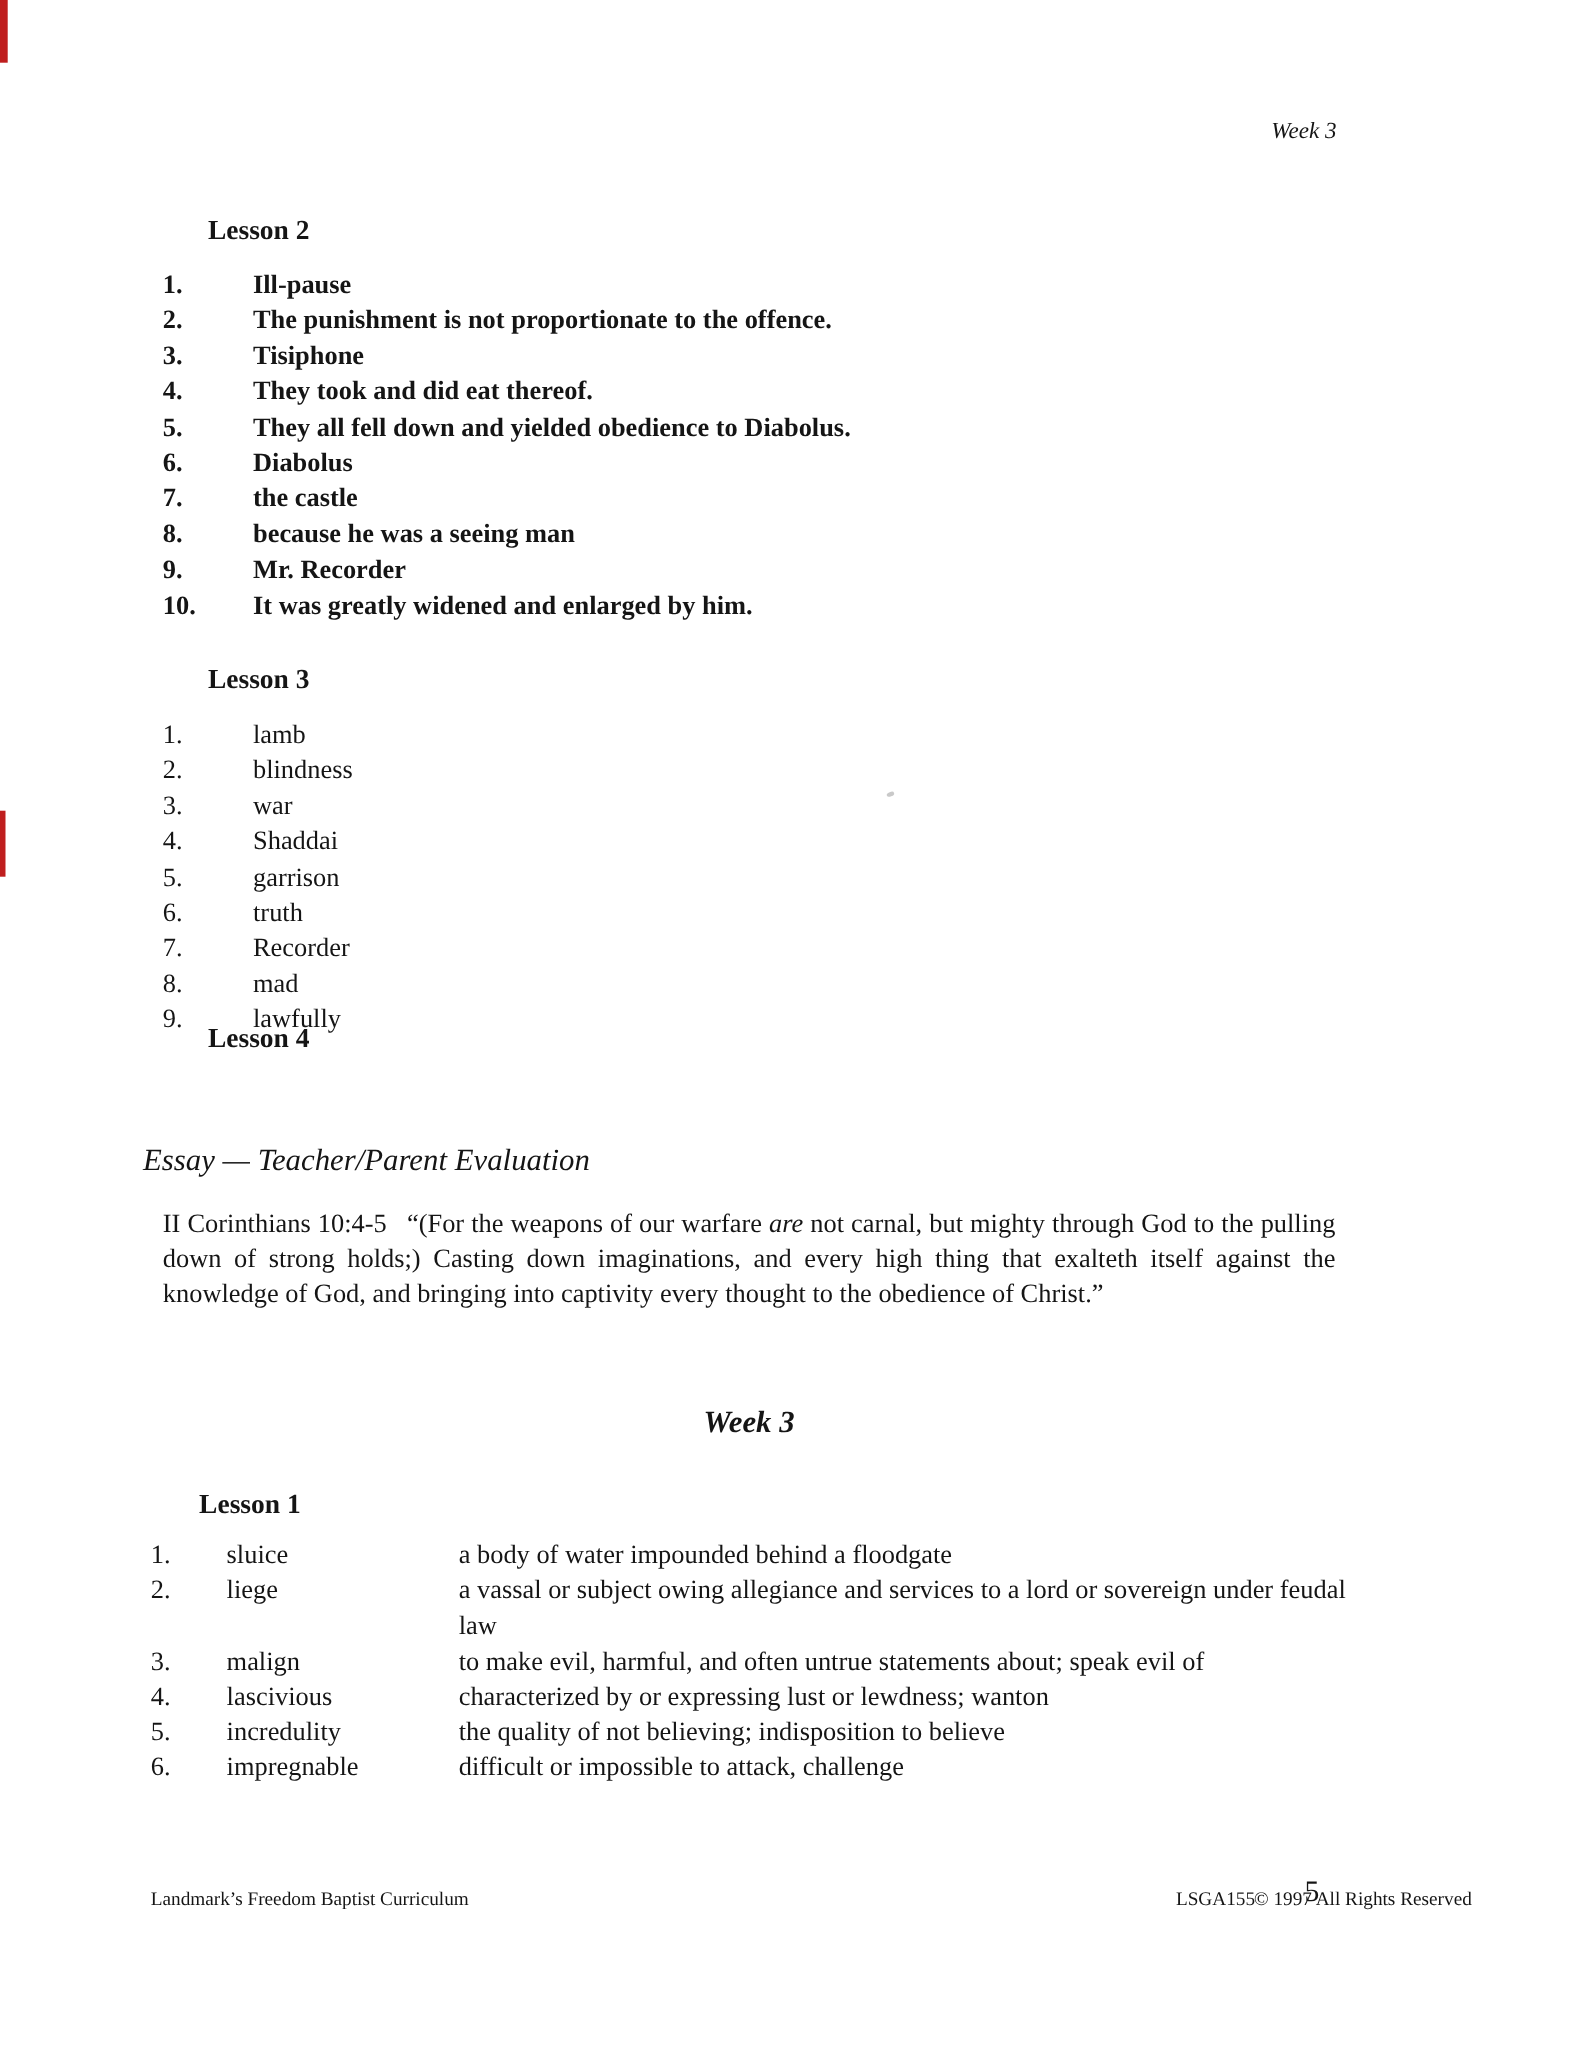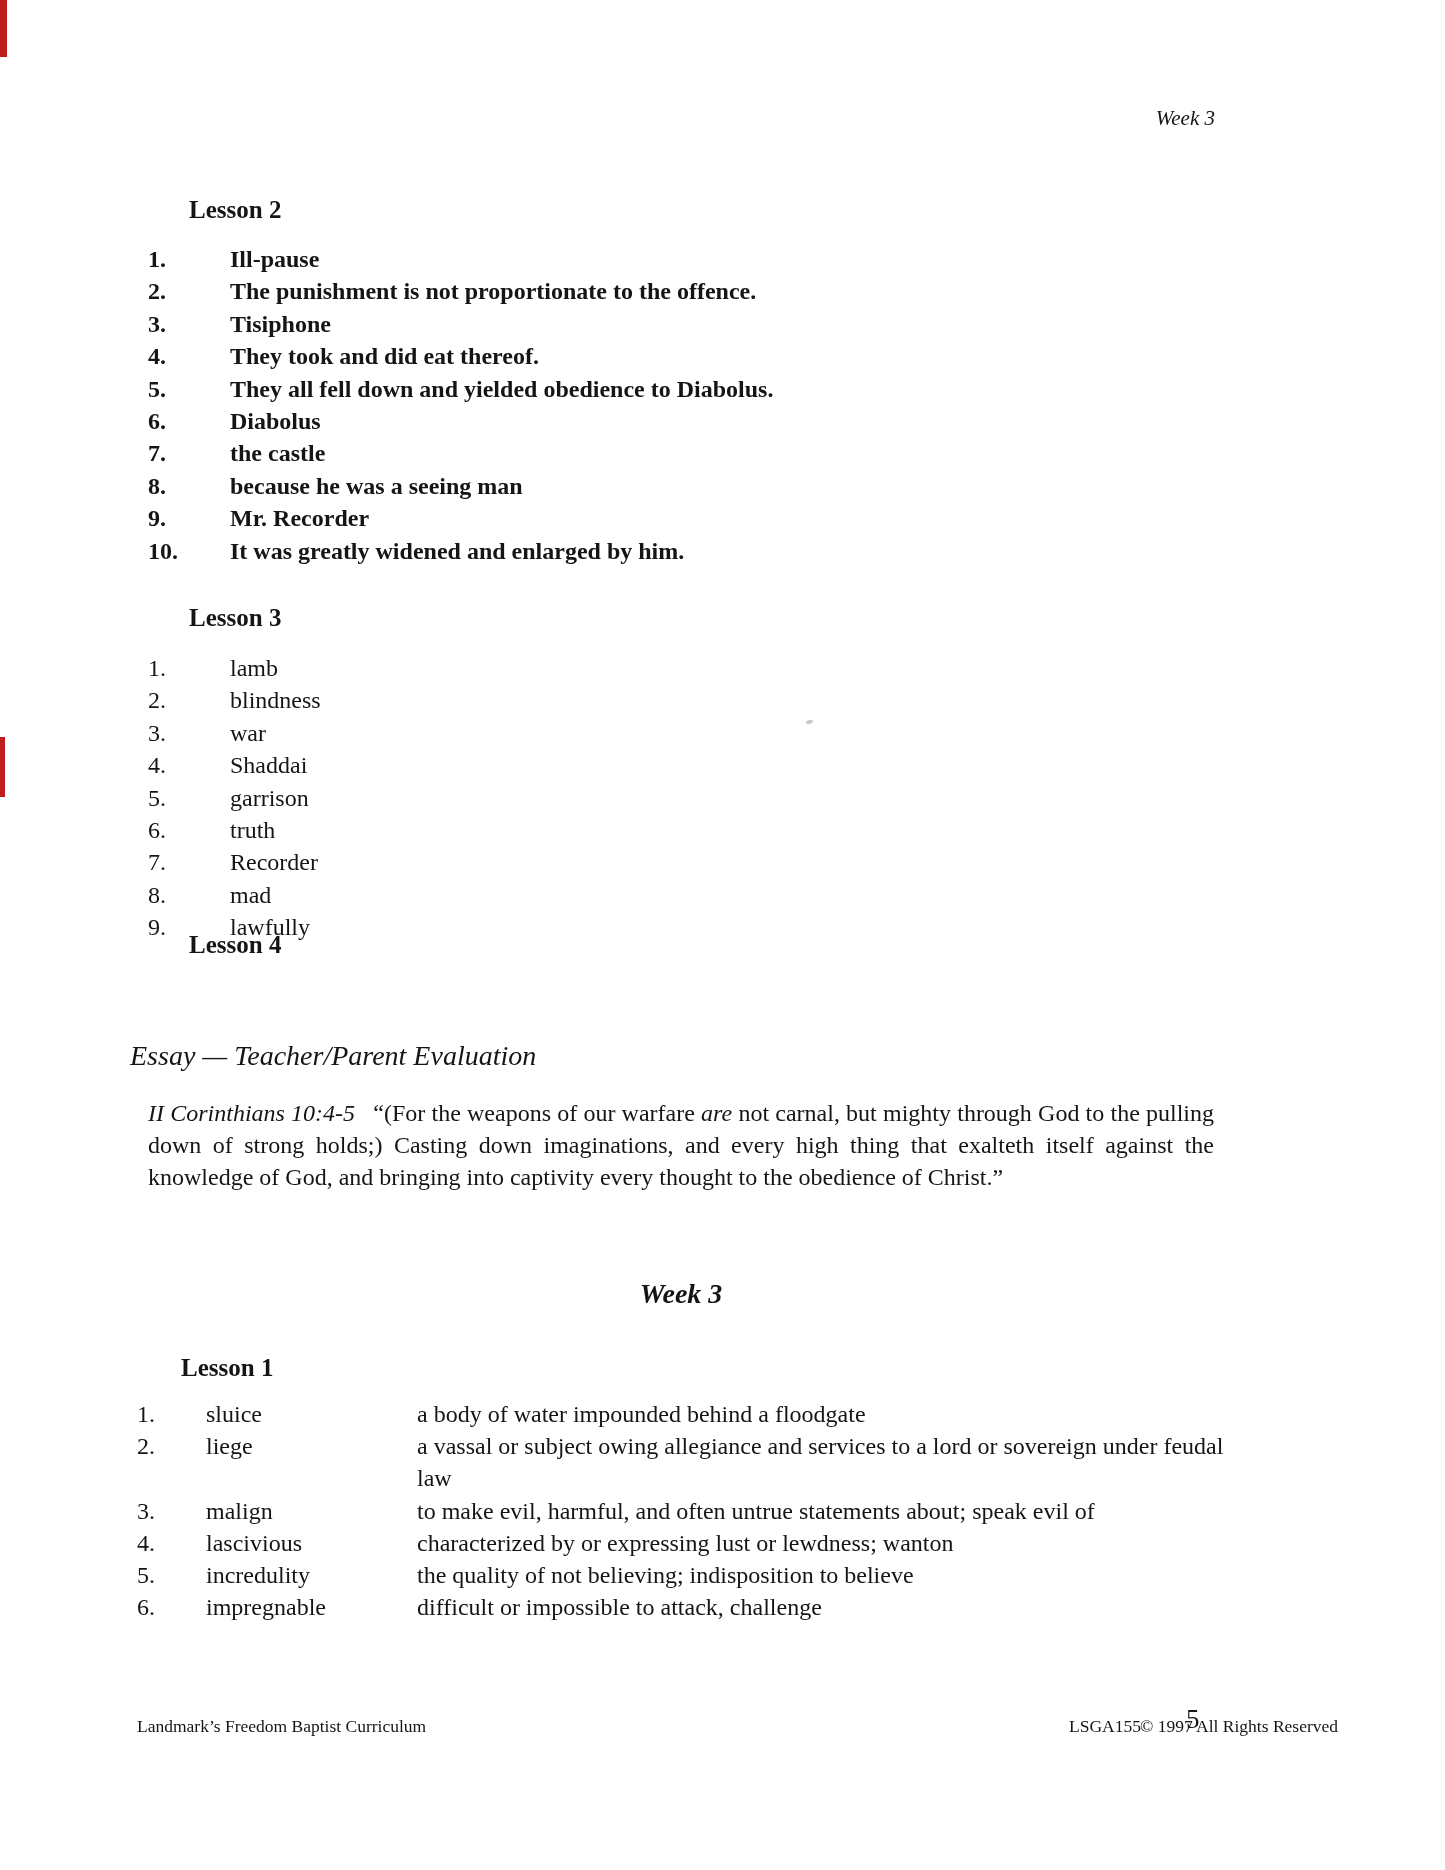--- a/index.html
+++ b/index.html
@@ -25,21 +25,21 @@
   .answer-list{left:148px;font-size:24px;line-height:32.4px;}
   #lesson2-list{top:243px;font-weight:bold;}
   #lesson3-list{top:652px;}
   .answer-row{white-space:nowrap;}
   .answer-num{display:inline-block;width:82px;}
   
   #essay-heading{top:1040px;left:130px;font-style:italic;font-size:28px;}
   
   #scripture{top:1097px;left:148px;width:1066px;
     font-size:24px;line-height:32px;text-align:justify;}
-  #scripture .ref{font-style:italic;margin-right:12px;}
+  #scripture .ref{margin-right:12px;}
   #scripture .em{font-style:italic;}
   
   #week-heading{top:1278px;left:148px;width:1066px;text-align:center;
     font-weight:bold;font-style:italic;font-size:28px;}
   
   #vocab{top:1398px;left:137px;font-size:24px;line-height:32.2px;
     display:grid;grid-template-columns:69px 211px 820px;}
   .vocab-def{max-width:818px;}
   
   .footer-text{top:1716px;font-size:17.5px;}

